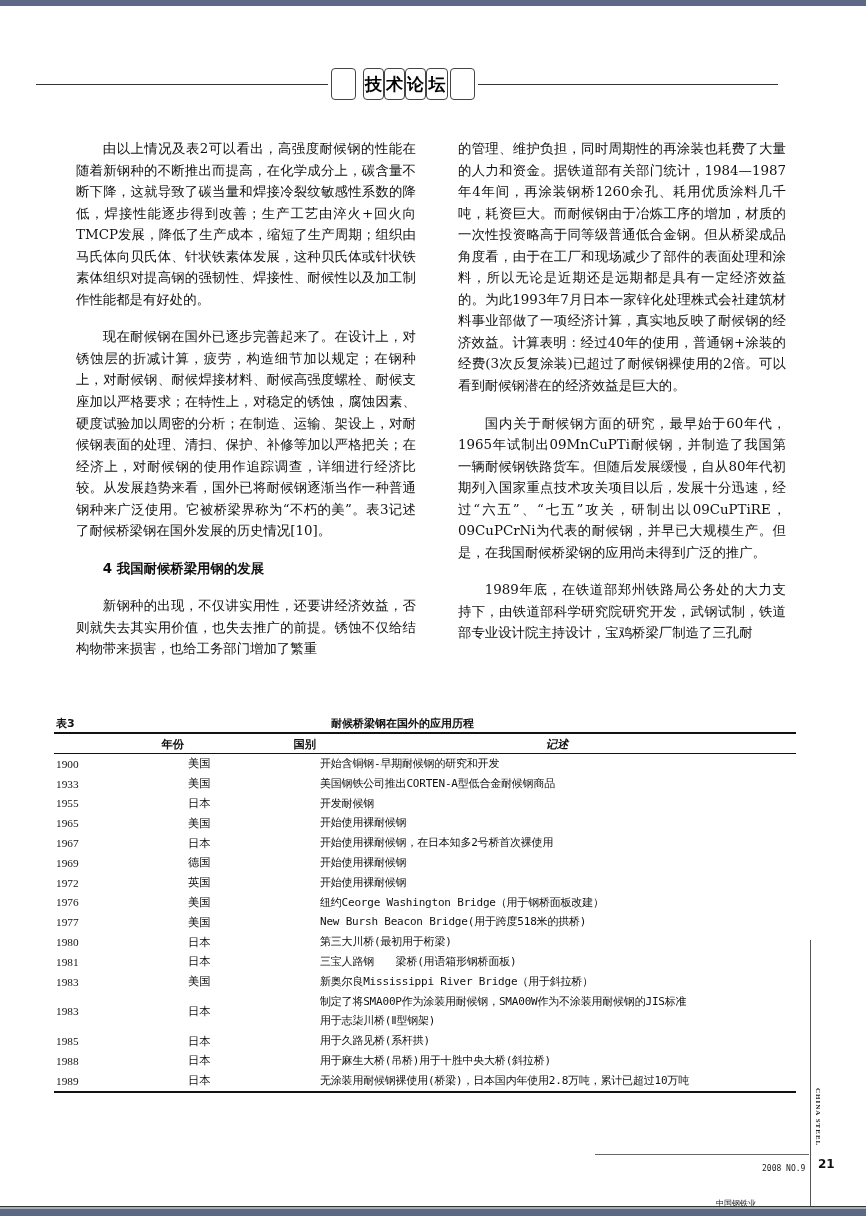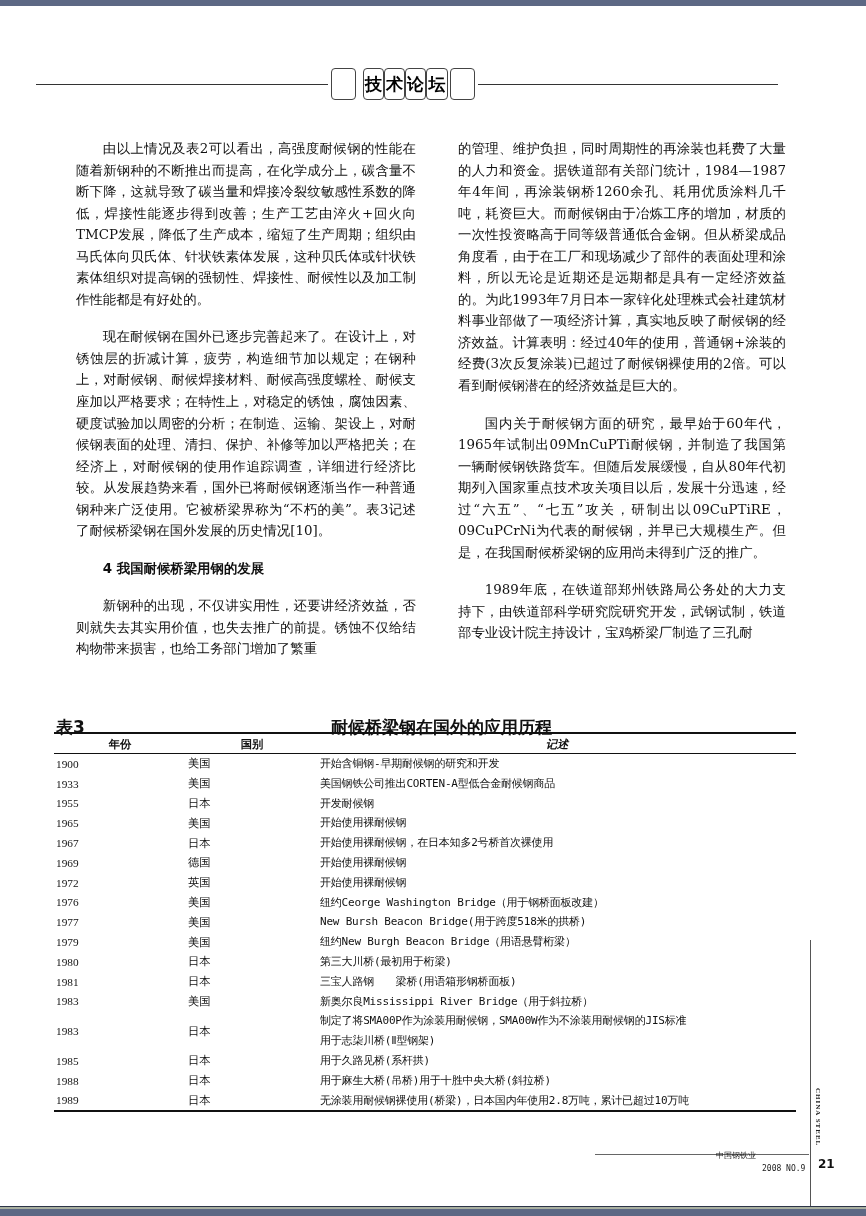--- a/index.html
+++ b/index.html
@@ -16,37 +16,37 @@
                  font-family: "DejaVu Sans", sans-serif; font-weight: bold; font-size: 17px; text-align: center; line-height: 30px; color: #000; }
   
   .col { position: absolute; top: 122px; font-size: 13.4px; line-height: 21.55px; text-align: justify; }
   .col-left { left: 60px; width: 372px; }
   .col-right { left: 442px; width: 360px; }
   .col p { margin: 16px; }
   .indent { text-indent: 2em; }
   .heading { font-family: "DejaVu Sans", sans-serif; font-weight: bold; font-size: 13.4px; padding-left: 2em; }
   
   .table-wrap { position: absolute; left: 54px; top: 714px; width: 742px; font-family: "DejaVu Sans", sans-serif; }
-  .caption { position: relative; height: 18px; font-size: 17px; font-weight: bold; }
+  .caption { position: relative; height: 18px; font-size: 11px; font-weight: bold; }
   .caption .num { position: absolute; left: 2px; top: 2px; }
   .caption .title { position: absolute; left: 277px; top: 2px; }
   table { width: 100%; border-collapse: collapse; font-size: 11.3px; }
-  thead th { font-weight: bold; text-align: center; padding: 3px 2px 1px 2px; border-top: 2px solid #111; border-bottom: 1px solid #111; height: 14px; }
+  thead th { font-weight: bold; text-align: right; padding: 3px 2px 1px 2px; border-top: 2px solid #111; border-bottom: 1px solid #111; height: 14px; }
   thead th.desc-h { text-align: center; font-style: italic; }
   tbody td { padding: 0 2px; height: 19.8px; vertical-align: middle; }
   tbody tr:last-child td { border-bottom: 2px solid #111; }
   td.year { width: 128px; font-family: Liberation Serif, serif; }
   td.country { width: 128px; }
   td.desc { font-family: "DejaVu Sans Mono", monospace; font-size: 11px; letter-spacing: -0.2px; line-height: 19.8px; }
   
   .vline { position: absolute; left: 810px; top: 940px; width: 1px; height: 266px; background: #555; }
   .sidelabel { position: absolute; left: 814px; top: 1088px; font-family: "Liberation Serif", serif; font-weight: bold; font-size: 7px;
                writing-mode: vertical-rl; letter-spacing: 1px; color: #222; }
   .footrule { position: absolute; left: 595px; top: 1154px; width: 214px; height: 1px; background: #666; }
-  .footer-mag { position: absolute; left: 716px; top: 1150px; font-size: 8px; font-family: "DejaVu Sans", sans-serif; color: #222; }
+  .footer-mag { position: absolute; left: 716px; top: 1198px; font-size: 8px; font-family: "DejaVu Sans", sans-serif; color: #222; }
   .footer-issue { position: absolute; left: 762px; top: 1164px; font-size: 8px; font-family: "DejaVu Sans Mono", monospace; color: #222; }
   .pagenum { position: absolute; left: 818px; top: 1157px; font-family: "DejaVu Sans", sans-serif; font-weight: bold; font-size: 12px; color: #111; }
 </style>
 </head>
 <body>
 
 <div class="topbar"></div>
 
 <div class="banner">
   <div class="line-left"></div>
@@ -125,25 +125,20 @@
           <td class="year">1976</td>
           <td class="country">美国</td>
           <td class="desc">纽约Ceorge Washington Bridge（用于钢桥面板改建）</td>
         </tr>
       <tr>
           <td class="year">1977</td>
           <td class="country">美国</td>
           <td class="desc">New Bursh Beacon Bridge(用于跨度518米的拱桥)</td>
         </tr>
       <tr>
-          <td class="year">1979</td>
-          <td class="country">美国</td>
-          <td class="desc">纽约New Burgh Beacon Bridge（用语悬臂桁梁）</td>
-        </tr>
-      <tr>
           <td class="year">1980</td>
           <td class="country">日本</td>
           <td class="desc">第三大川桥(最初用于桁梁)</td>
         </tr>
       <tr>
           <td class="year">1981</td>
           <td class="country">日本</td>
           <td class="desc">三宝人路钢　　梁桥(用语箱形钢桥面板)</td>
         </tr>
       <tr>

